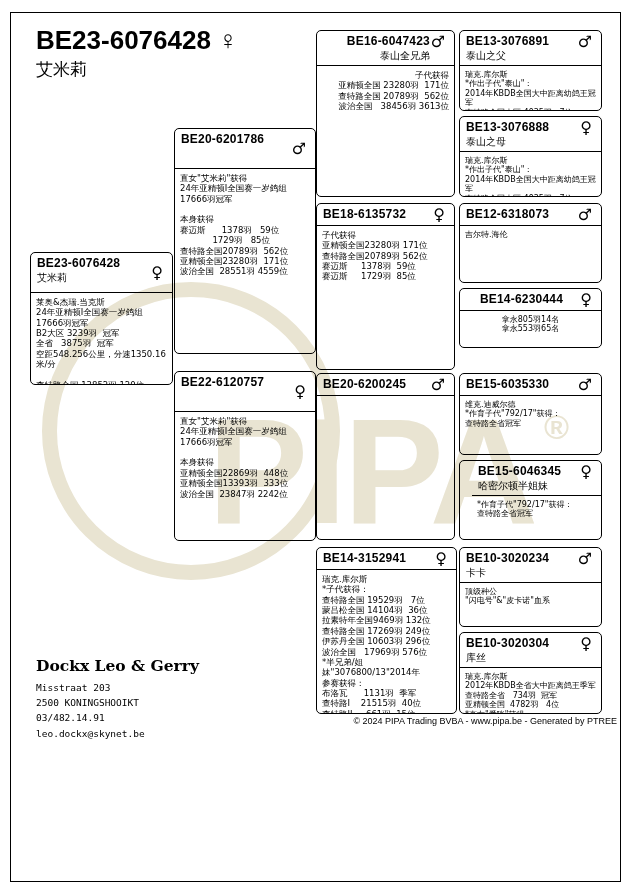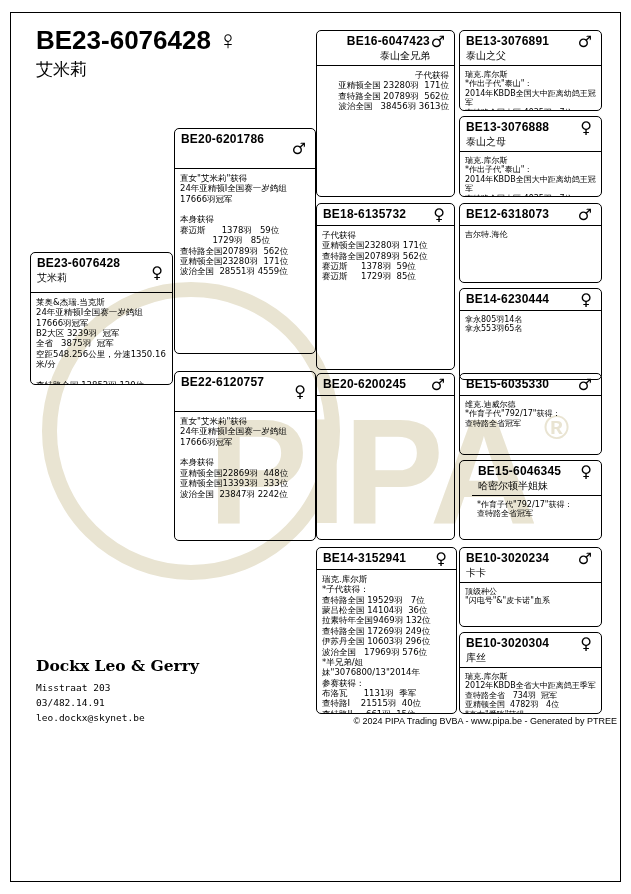--- a/index.html
+++ b/index.html
@@ -191,21 +191,21 @@
     </div>
     <div class="pbox sm" style="left: 459px; top: 203px; width: 143px; height: 80px;">
       <div class="pbox-hdr">
         <div class="pbox-ring">BE12-6318073</div>
         <div class="pbox-sex">♂</div>
       </div>
       <div class="pbox-body">
         <div class="pline">吉尔特.海伦</div>
       </div>
     </div>
-    <div class="pbox sm" style="left: 459px; top: 288px; width: 143px; height: 92px;">
+    <div class="pbox sm" style="left: 459px; top: 288px; width: 143px; height: 60px; text-align: center;">
       <div class="pbox-hdr">
         <div class="pbox-ring">BE14-6230444</div>
         <div class="pbox-sex">♀</div>
       </div>
       <div class="pbox-body">
         <div class="pline">拿永805羽14名</div>
         <div class="pline">拿永553羽65名</div>
       </div>
     </div>
     <div class="pbox sm" style="left: 459px; top: 373px; width: 143px; height: 82px;">
@@ -254,18 +254,19 @@
         <div class="pline">亚精顿全国  4782羽   4位</div>
         <div class="pline">*直女"爱咪"获得：</div>
       </div>
     </div>
   </div>
 
 <div class="owner">
   <div class="owner-name">Dockx Leo &amp; Gerry</div>
   <div class="owner-lines" id="owner-lines">
       <div>Misstraat 203</div>
+      <div>2500 KONINGSHOOIKT</div>
       <div>03/482.14.91</div>
       <div>leo.dockx@skynet.be</div>
     </div>
 </div>
 
 <div class="copyright">© 2024 PIPA Trading BVBA - www.pipa.be - Generated by PTREE</div>
 
 </body></html>

